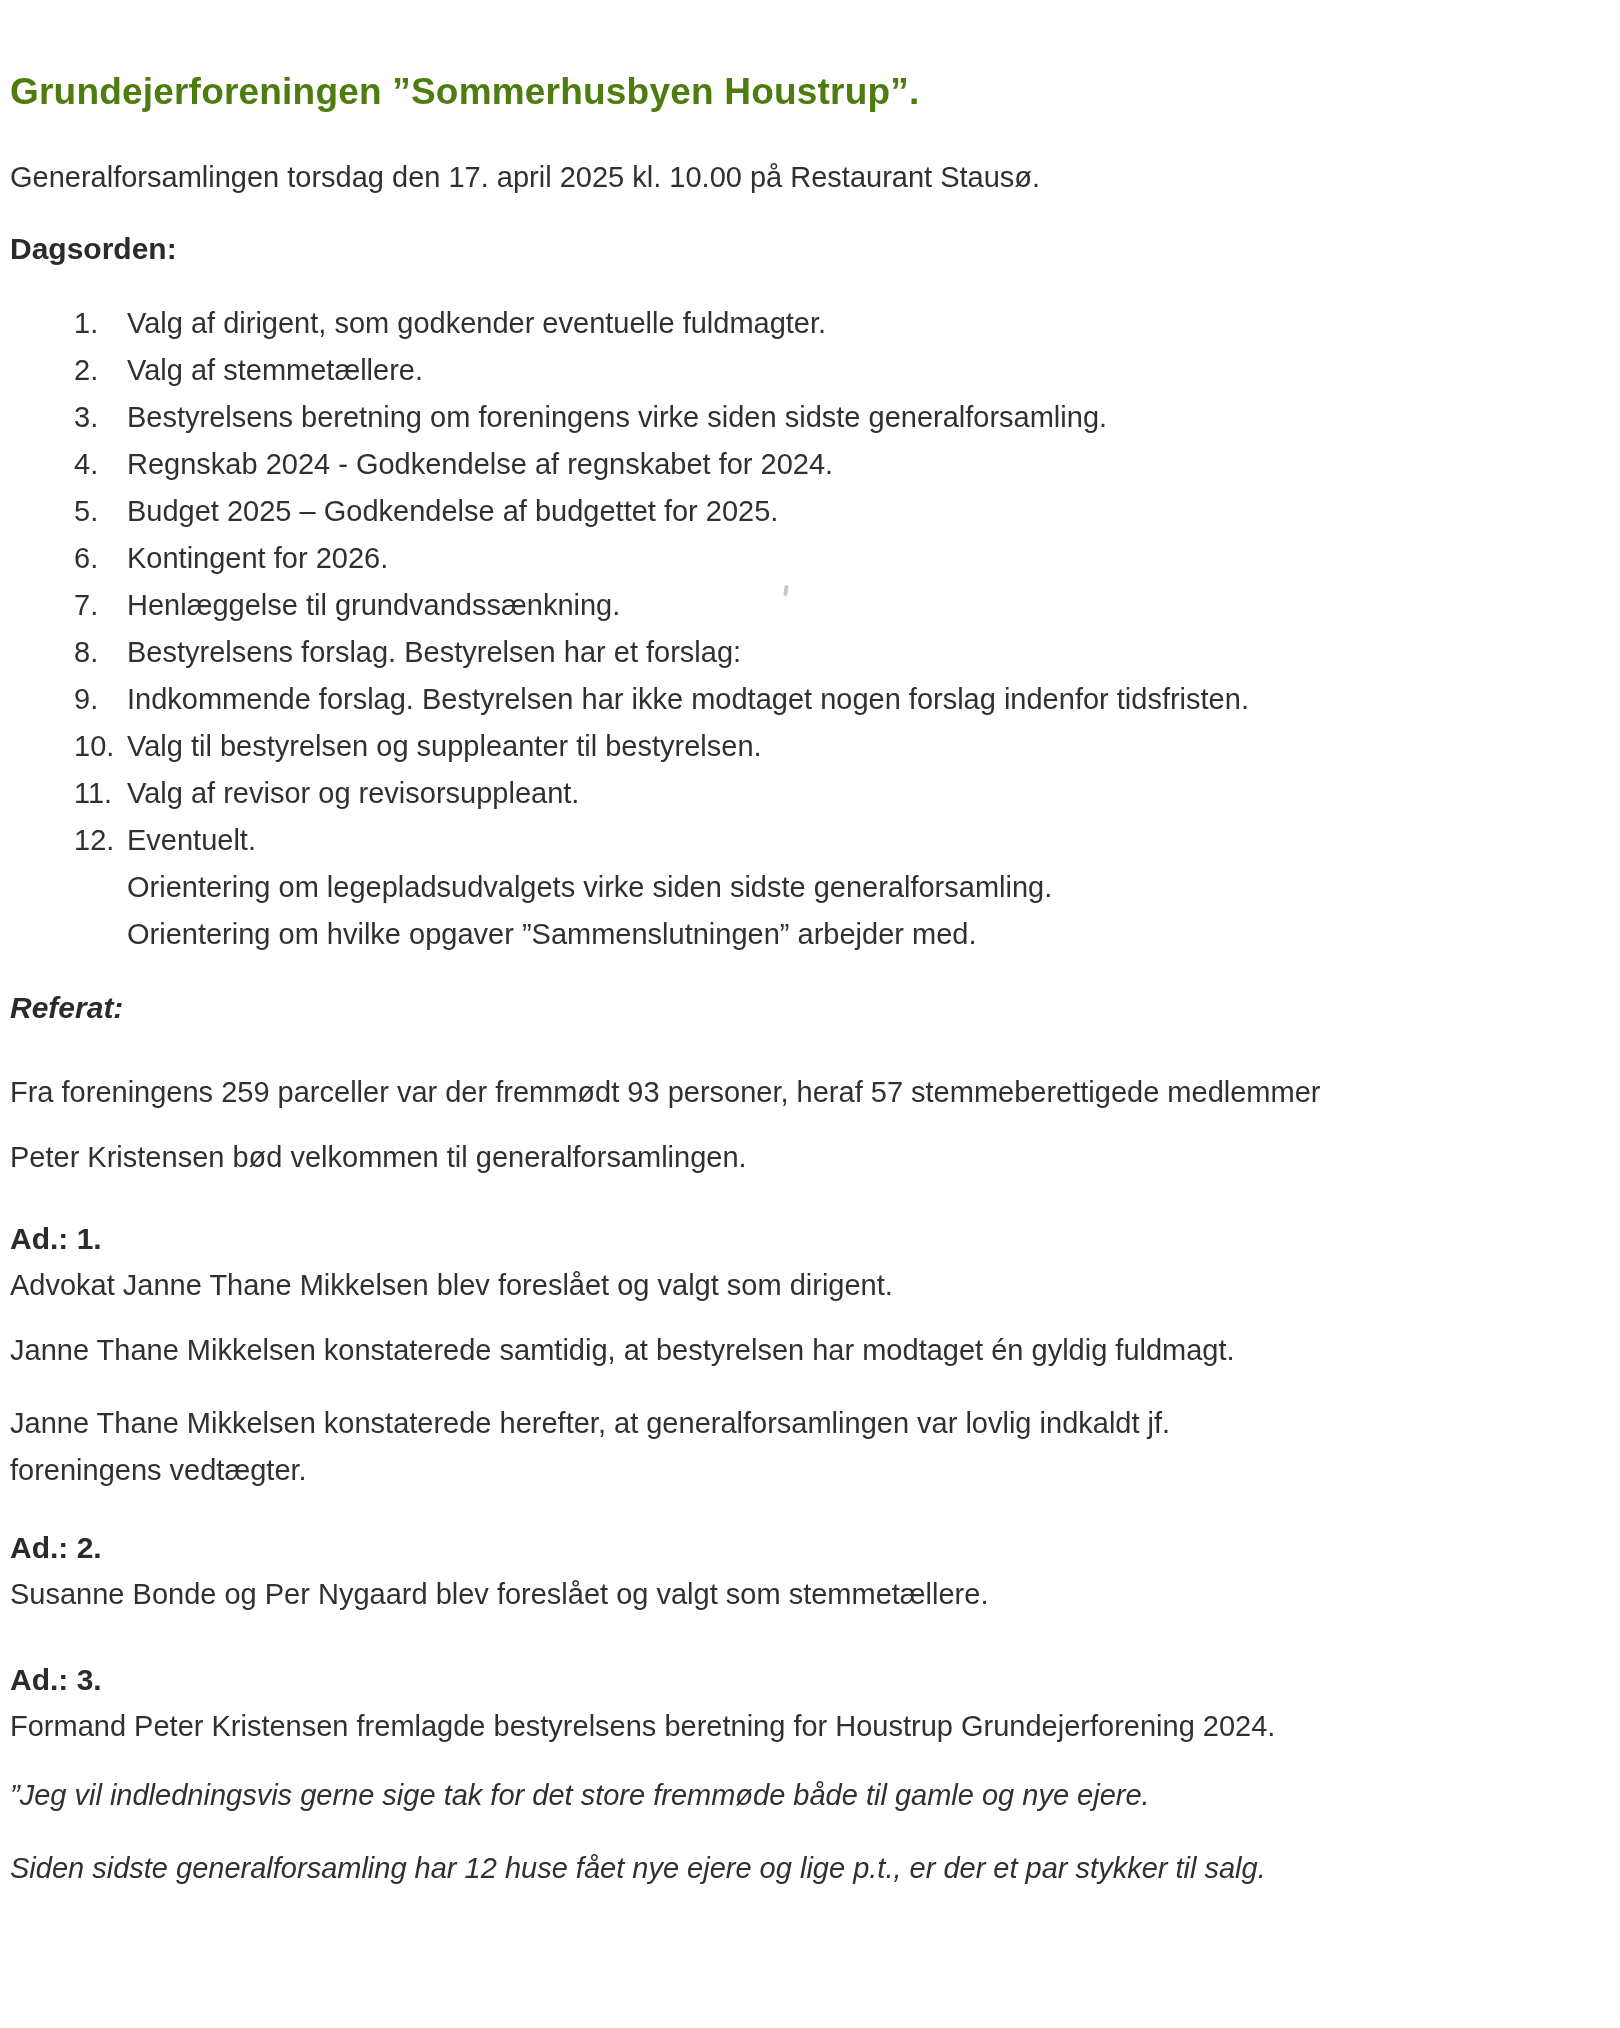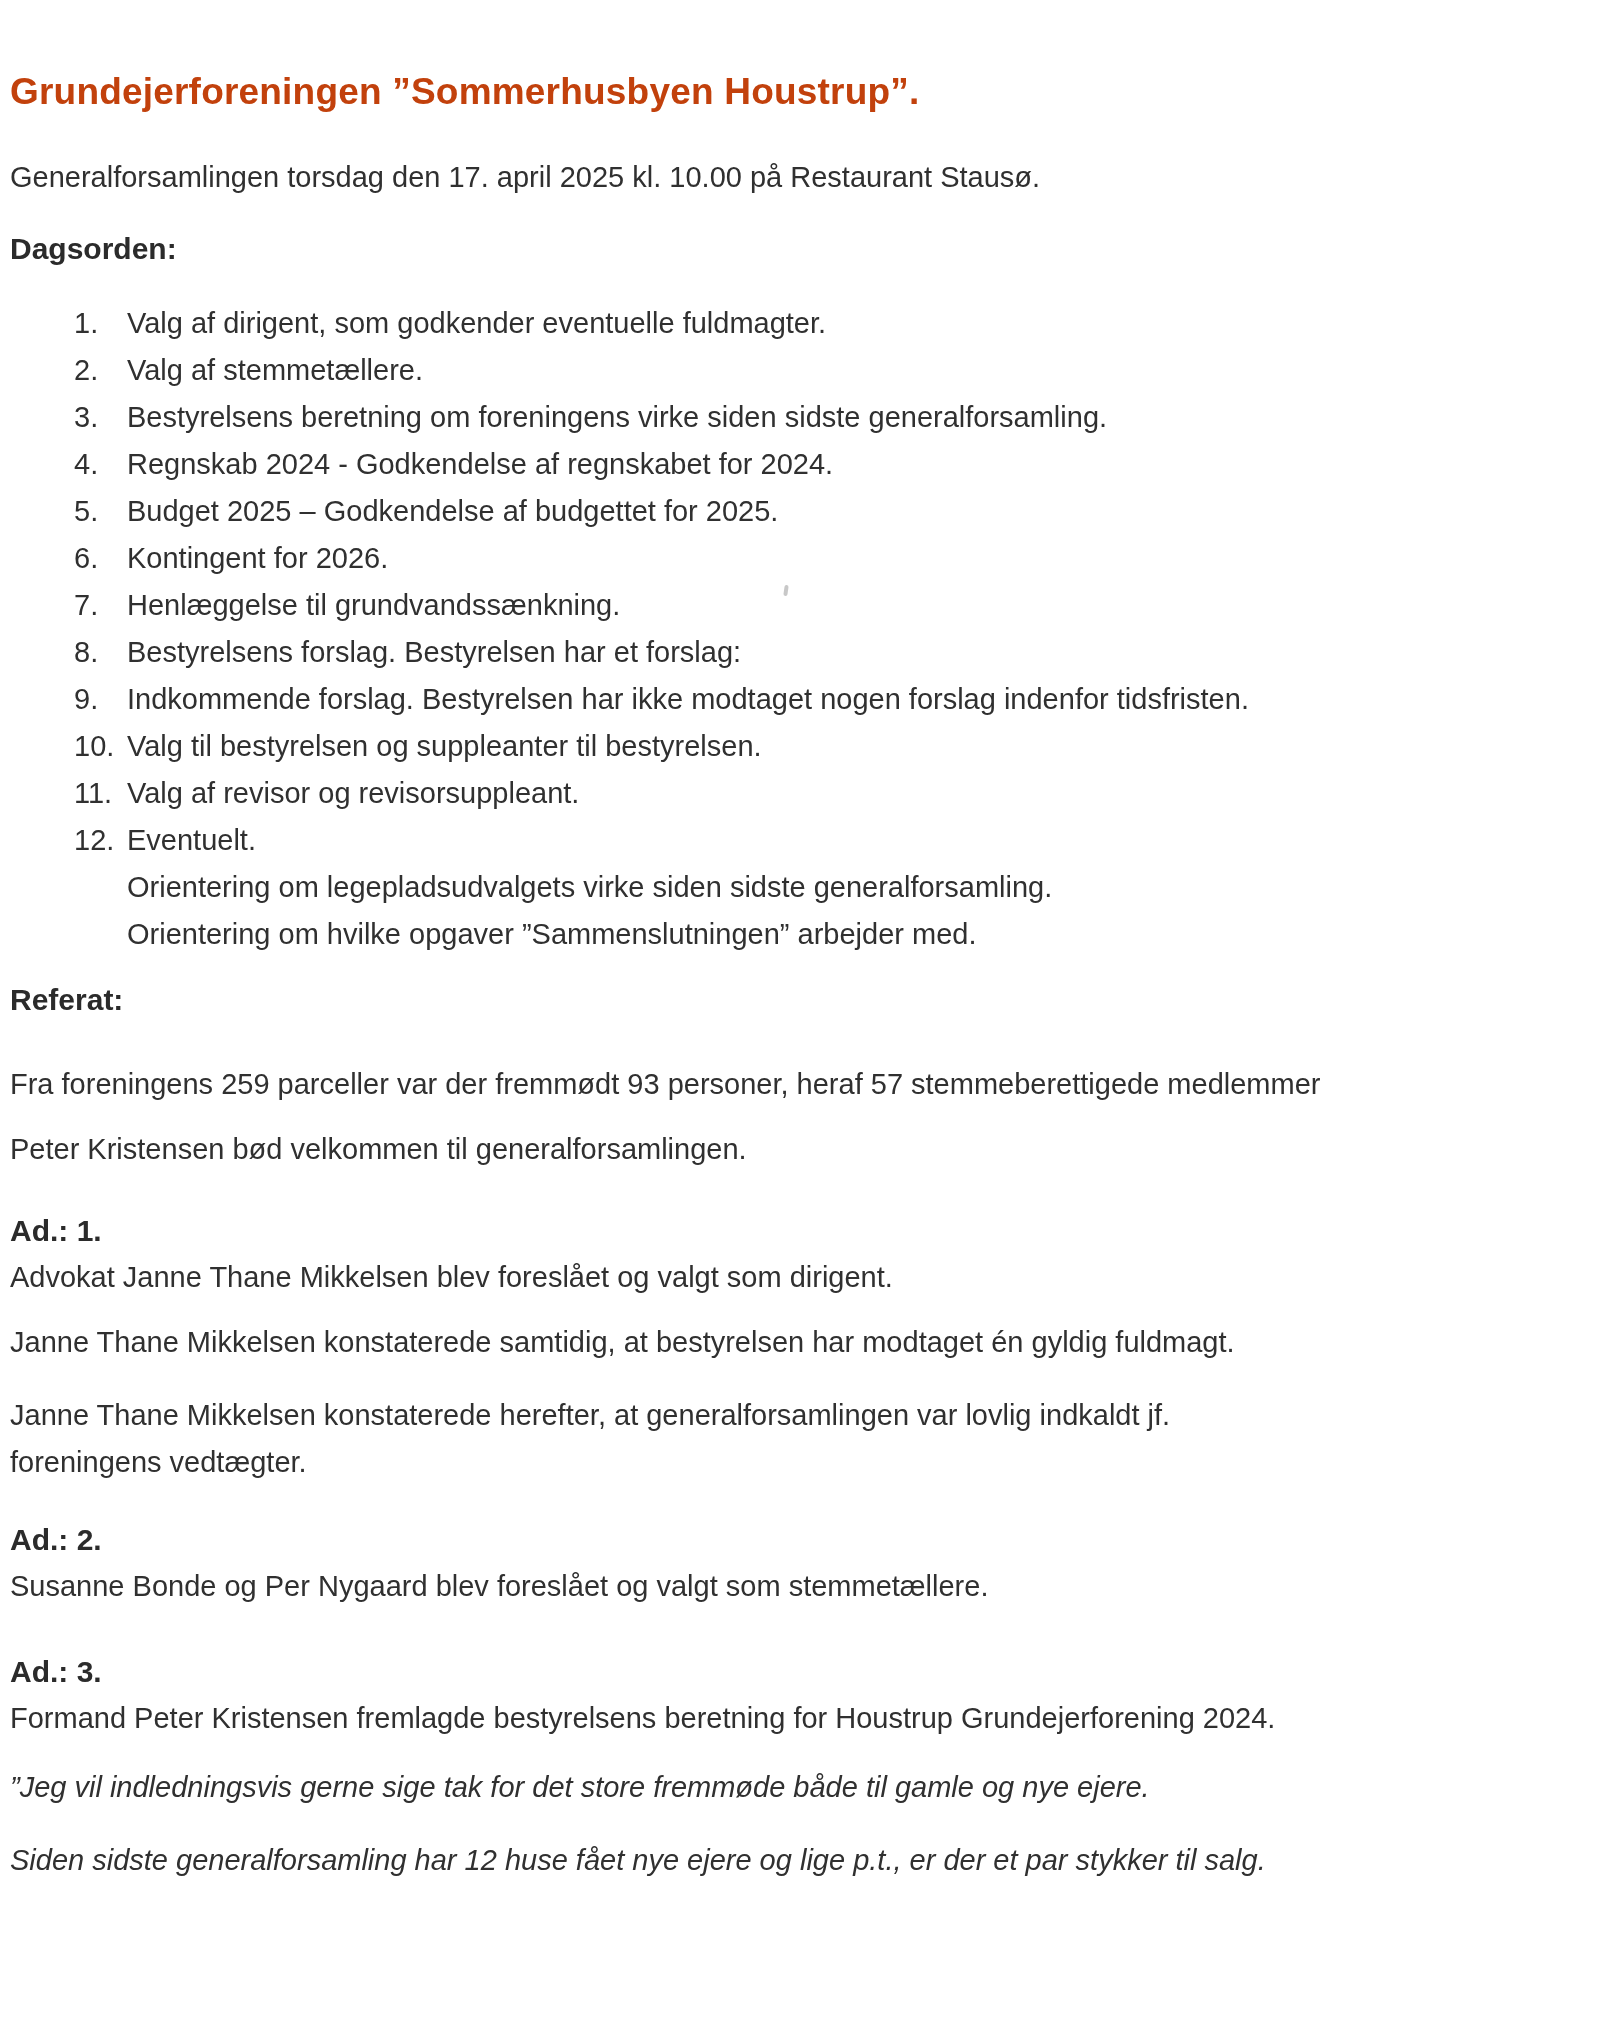--- a/index.html
+++ b/index.html
@@ -8,36 +8,36 @@
     width:1620px; height:2028px;
     font-family:"Liberation Sans", sans-serif;
     color:#303030;
     position:relative;
     overflow:hidden;
     -webkit-font-smoothing:antialiased;
   }
   .page { padding:70px 48px 0 10px; position:relative; }
 
   .doc-title {
-    font-size:37px; font-weight:bold; color:#c2410c;
+    font-size:37px; font-weight:bold; color:#4d7c0f;
     line-height:44px; margin-bottom:40px; letter-spacing:0.2px;
   }
   .body-text { font-size:29px; line-height:47px; }
   .subtitle { margin-bottom:24px; }
   .section-heading {
     font-size:30px; font-weight:bold; color:#2b2b2b; line-height:47px;
   }
   .agenda { list-style:none; margin-top:28px; }
   .agenda-row { display:flex; }
   .agenda-row .num {
     width:53px; flex:0 0 53px; margin-left:64px;
   }
   .agenda-sub { padding-left:117px; }
 
-  .minutes-heading { margin-top:18px; }
+  .minutes-heading { margin-top:26px;font-style:italic; }
   .para { margin-top:18px; }
   .para-attendance { margin-top:38px; }
   .para-tight { margin-top:0; }
   .ad-heading { margin-top:34px; }
   .ad-heading-2 { margin-top:30px; }
   .ad-heading-3 { margin-top:38px; }
   .para-mid { margin-top:26px; }
   .quote { font-style:italic; }
   .quote-1 { margin-top:22px; }
   .quote-2 { margin-top:26px; }

